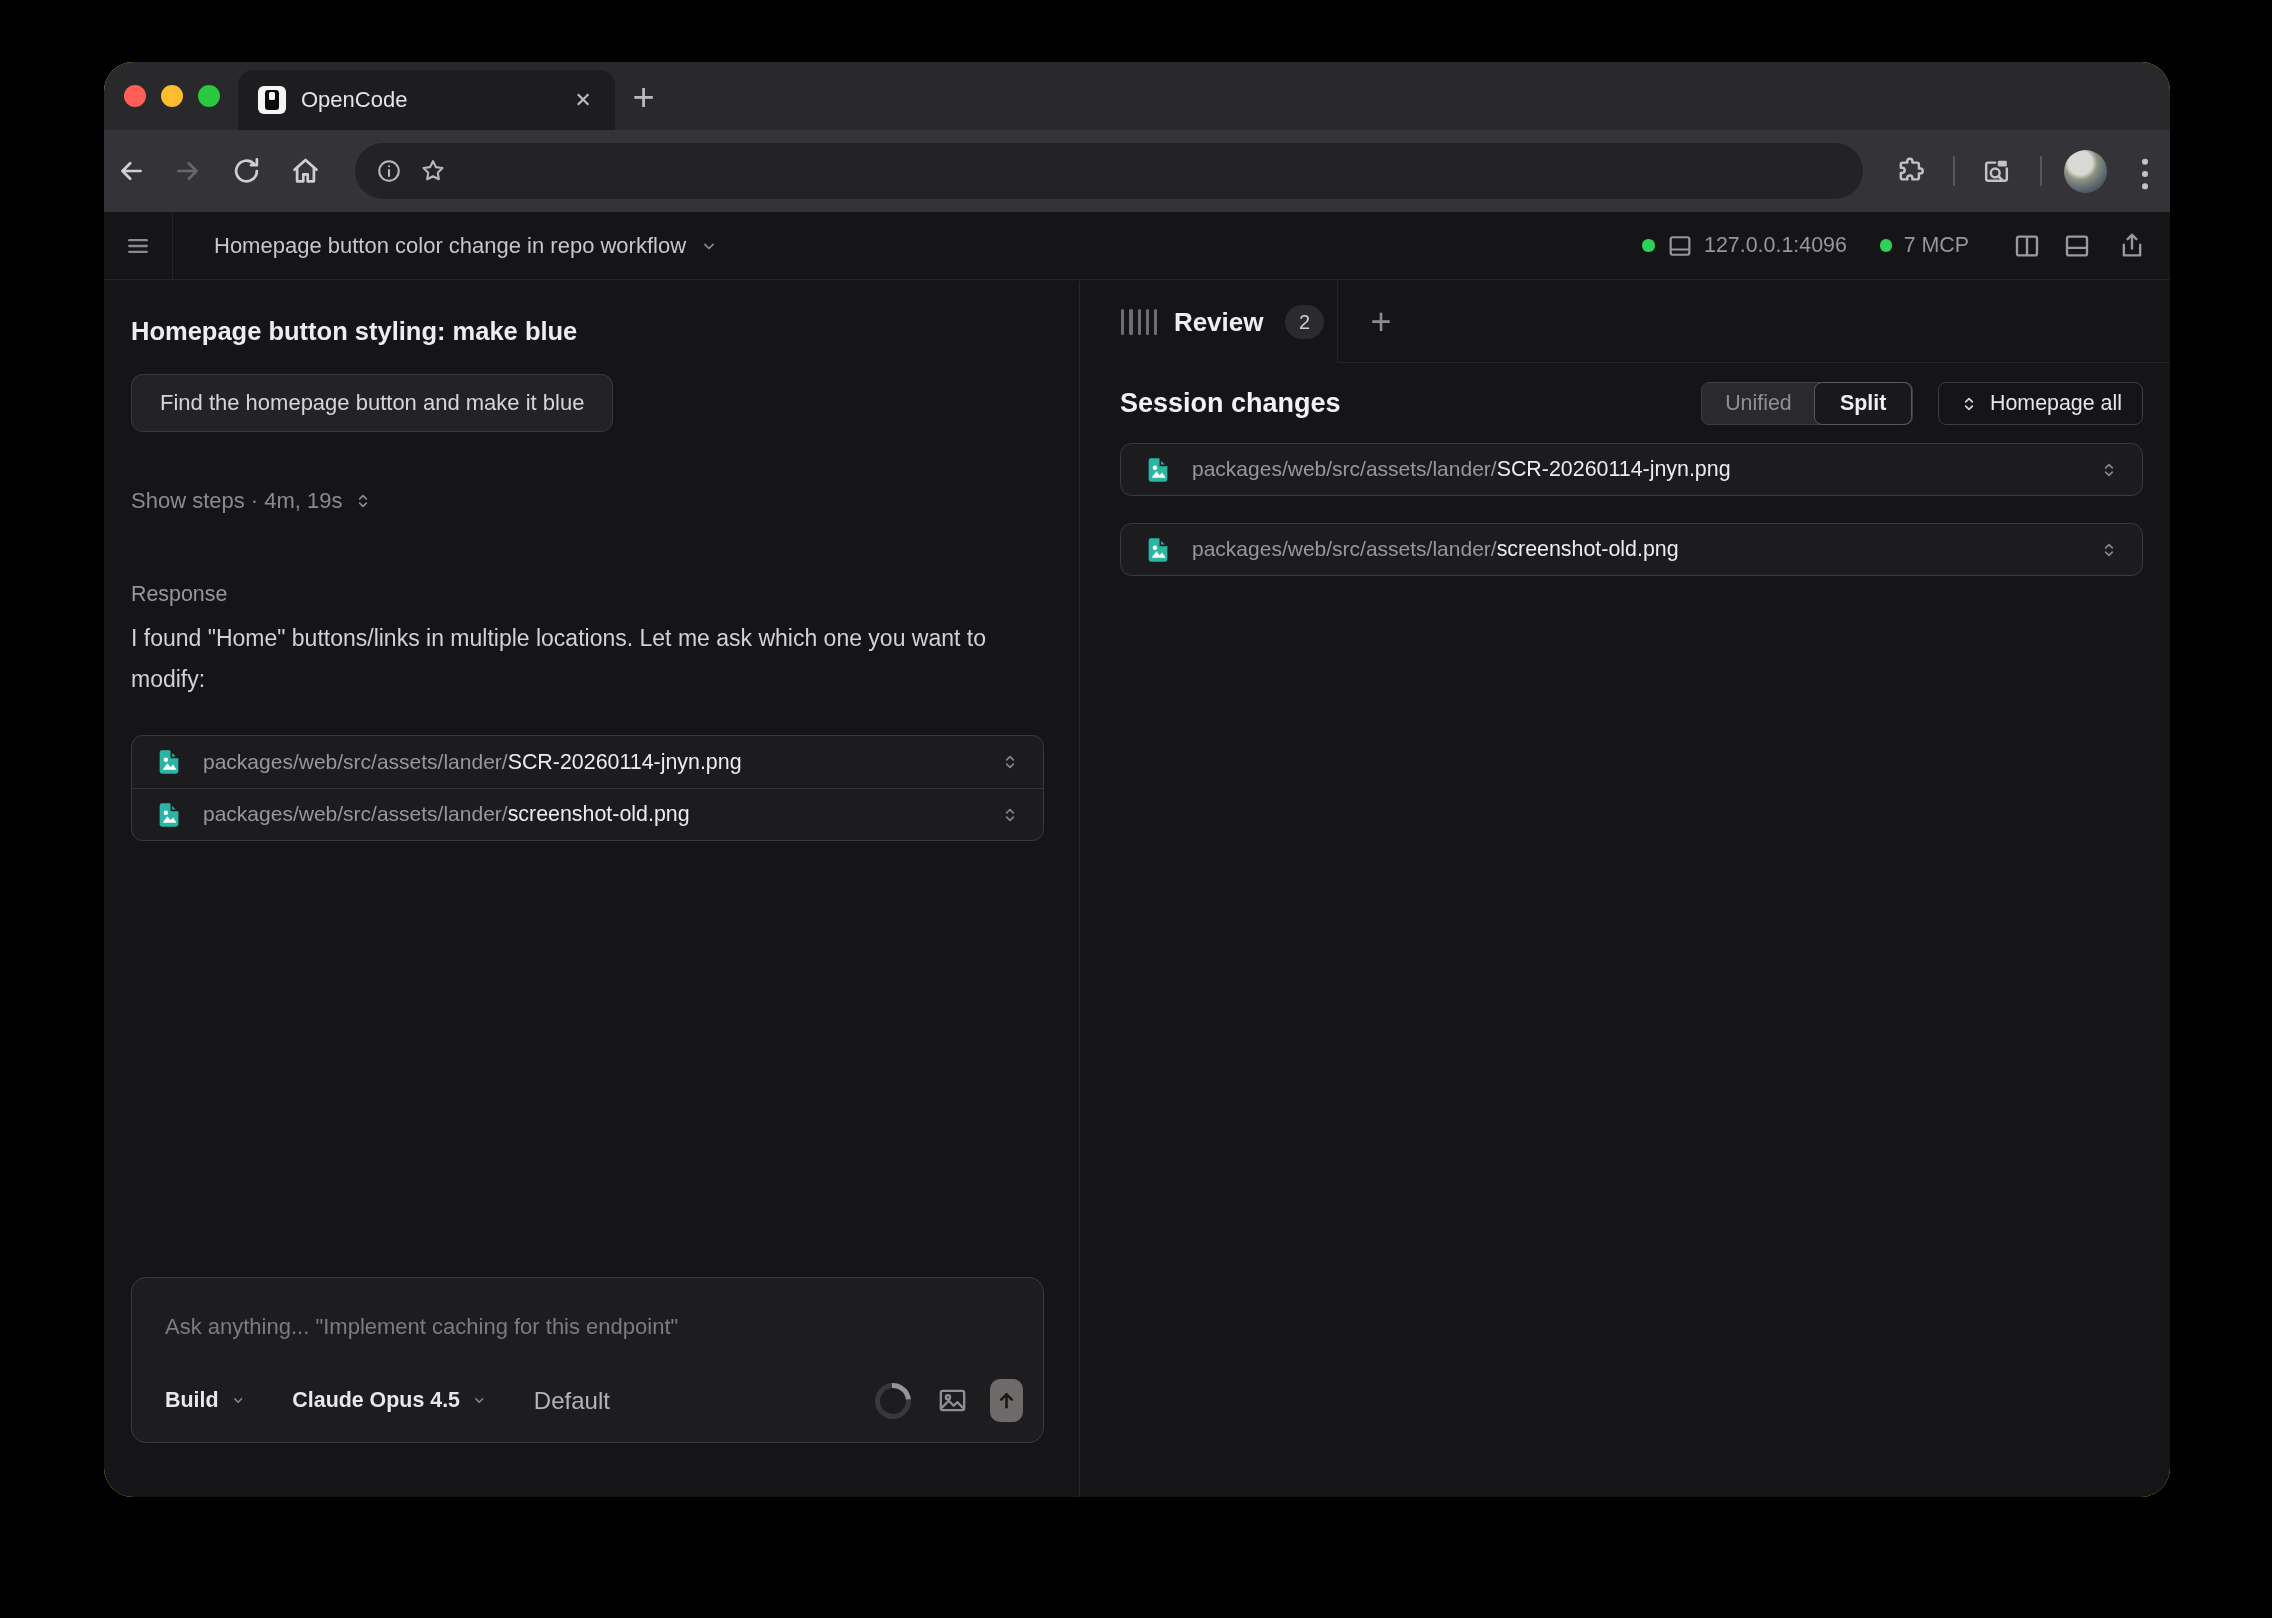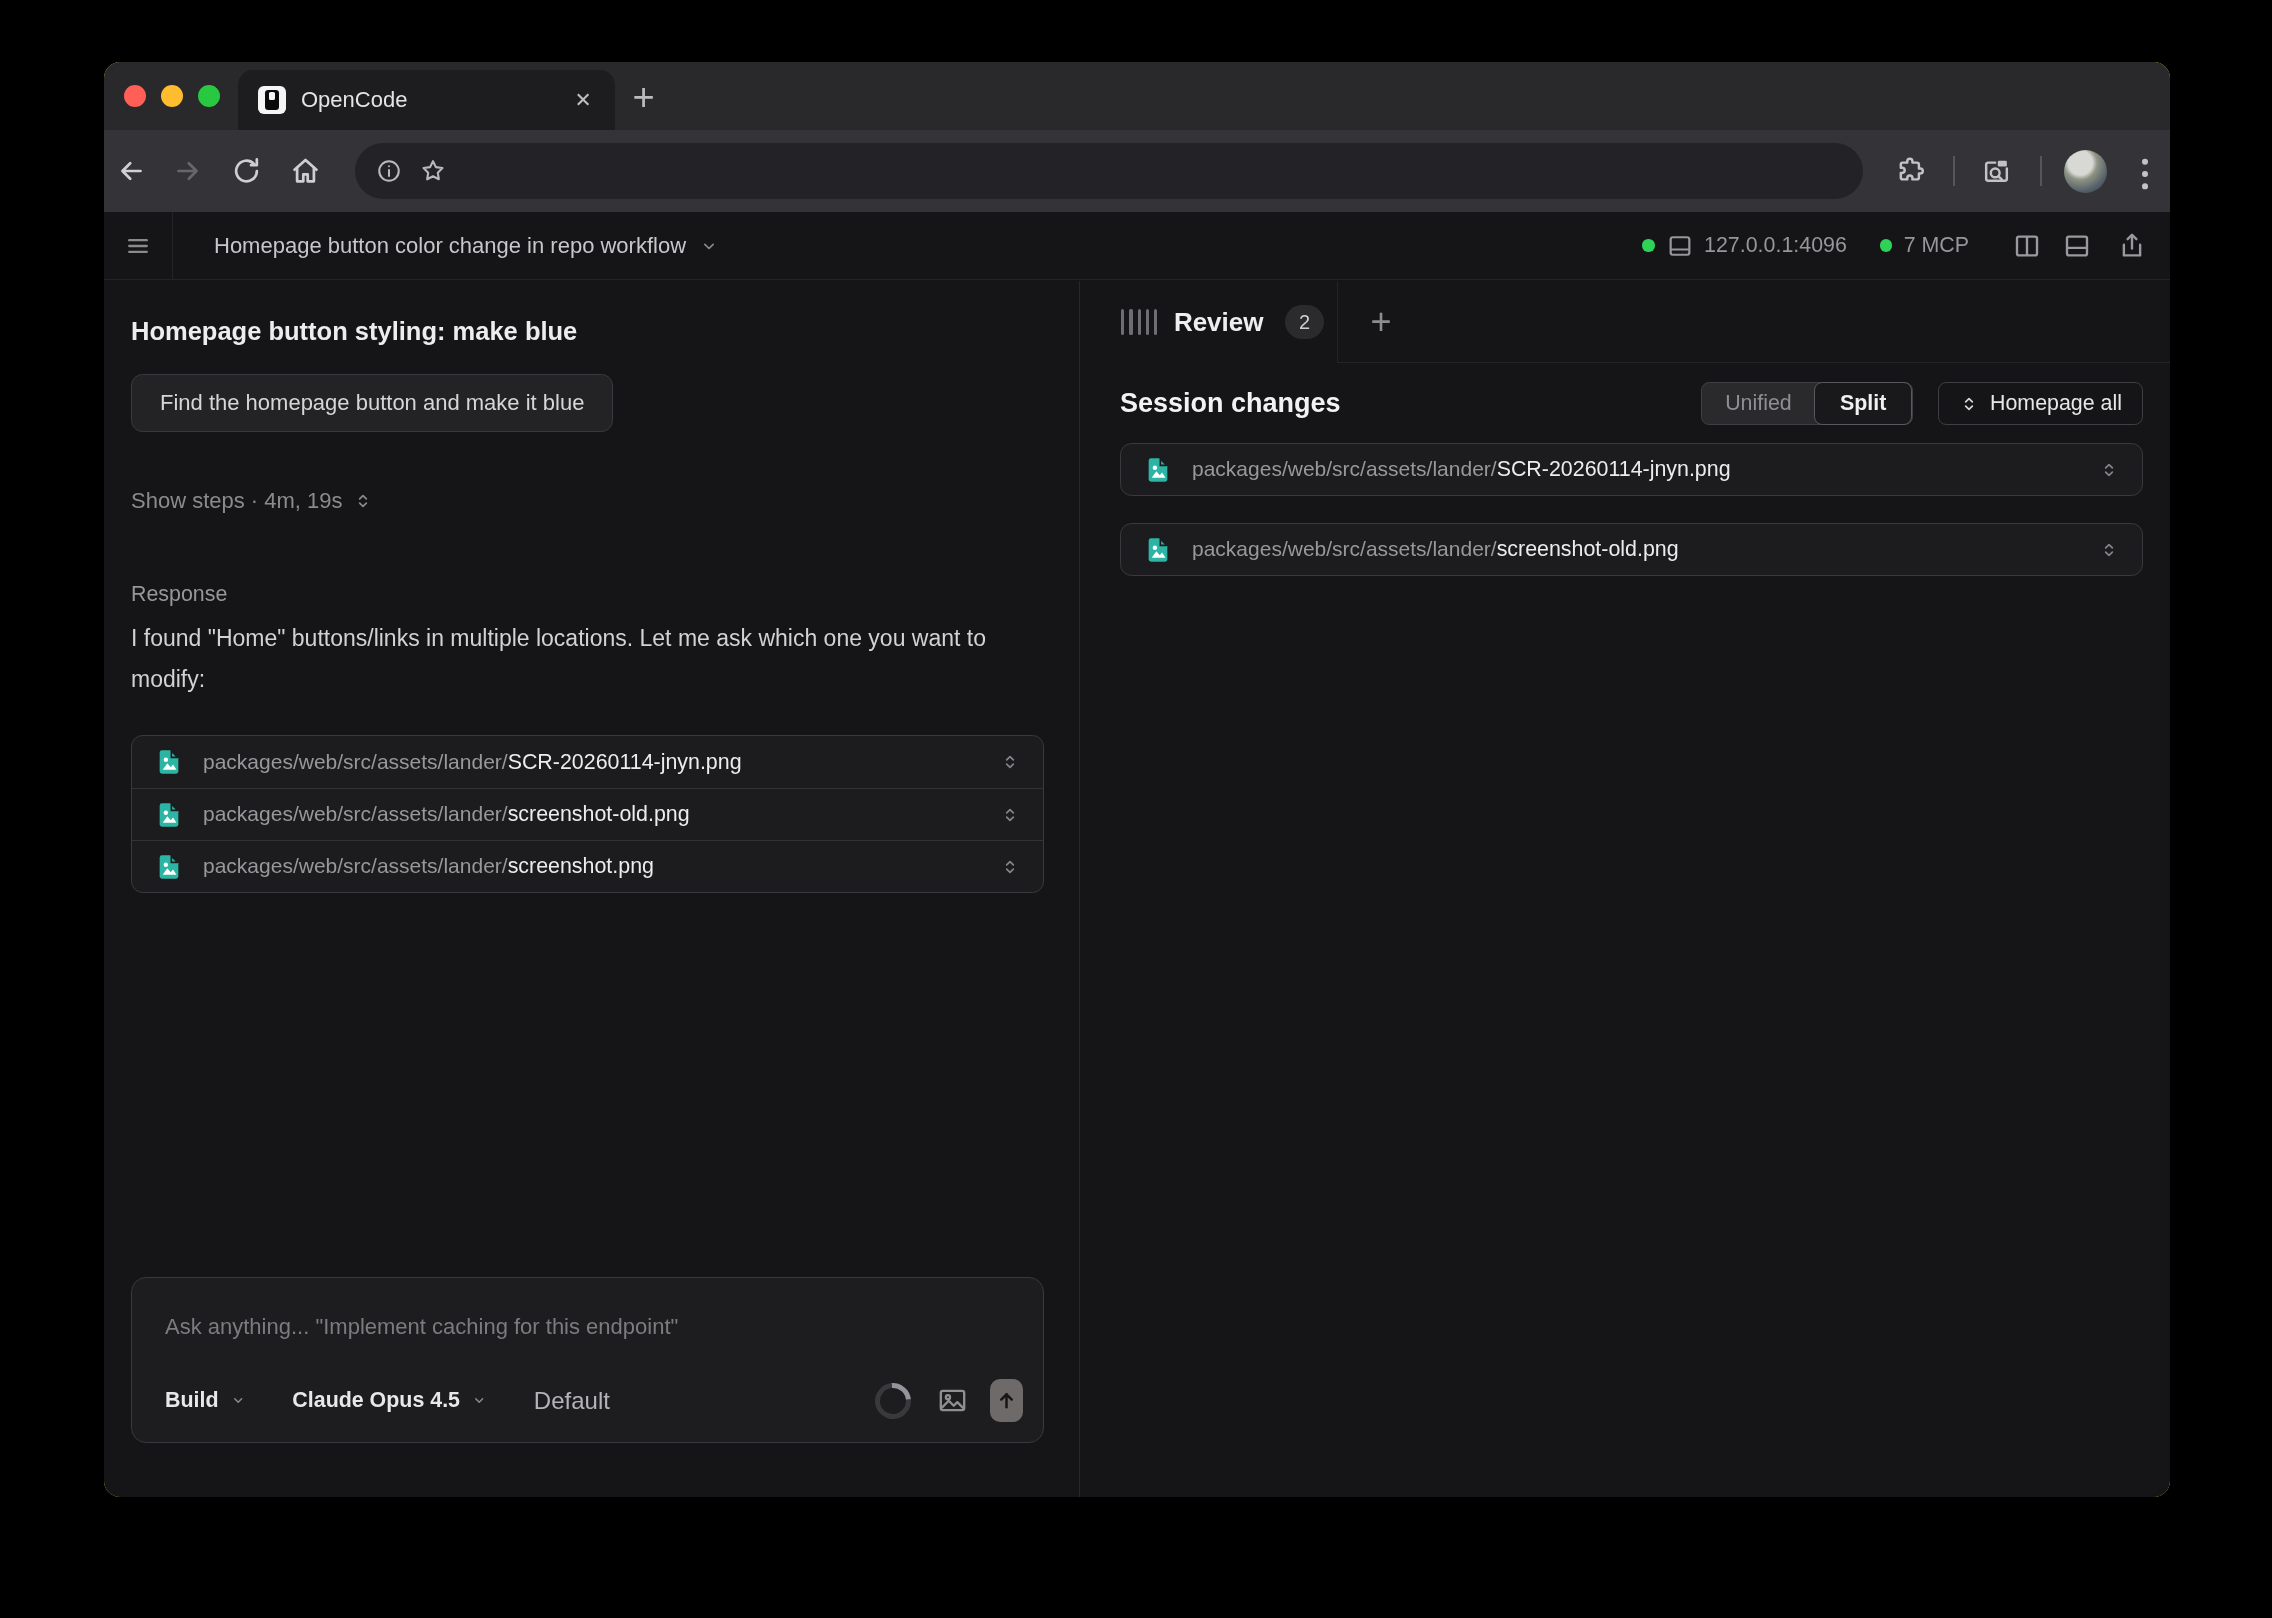--- a/index.html
+++ b/index.html
@@ -2,21 +2,21 @@
 <html style="font-size:13px"><head>
 <meta charset="utf-8">
 <style>
   * { margin:0; padding:0; box-sizing:border-box; }
   html,body { background:#000; }
   .stage { position:relative; width:2273px; height:1619px; background:#000;
            font-family:"Liberation Sans","DejaVu Sans",sans-serif; overflow:hidden; }
 
   
   .window { position:absolute; left:104px; top:62px; width:2066px; height:1435px;
-            background:#fde047; border-radius:16px; overflow:hidden;
+            background:#fde047; border-radius:29px; overflow:hidden;
             box-shadow:0 33px 99px rgba(0,0,0,.7); }
 
   
   .tabstrip { position:absolute; left:0; top:0; right:0; height:68px; background:#29292c; }
   .traffic { position:absolute; left:20px; top:0; height:68px; display:flex; align-items:center; gap:15px; }
   .light { width:22px; height:22px; border-radius:50%; }
   .light.red { background:#ff5f57; } .light.yellow { background:#febc2e; } .light.green { background:#28c840; }
 
   .tab { position:absolute; left:134px; top:8.2px; width:377px; height:60px; background:#1d1d20;
          border-radius:15px 15px 0 0; display:flex; align-items:center; padding:0 20px; gap:15px; }
@@ -289,34 +289,20 @@
                   <circle cx="9.3" cy="10" r="1.9" fill="#fff"></circle>
                   <path d="M6.6 18.6 10.6 13l2.9 3.6 2-2.4 2.9 4.4z" fill="#fff"></path>
                 </svg>
               <span><span class="fpath">packages/web/src/assets/lander/</span><span class="fname">screenshot-old.png</span></span>
               <span class="fspacer"></span>
               <svg viewBox="0 0 24 24" width="20" height="20" fill="none" stroke="#85858a" stroke-width="2" stroke-linecap="round" stroke-linejoin="round">
                   <path d="m8 9.5 4-4 4 4"></path>
                   <path d="m8 14.5 4 4 4-4"></path>
                 </svg>
             </div>
-            <div class="filerow">
-              <svg viewBox="0 0 24 24" width="28" height="28">
-                  <path d="M6 2h7.2L20 8.8V20a2 2 0 0 1-2 2H6a2 2 0 0 1-2-2V4a2 2 0 0 1 2-2z" fill="#2cb5a5"></path>
-                  <path d="M14 2.6V8h5.4z" fill="#2cb5a5" stroke="#1c1c1f" stroke-width="1.4"></path>
-                  <circle cx="9.3" cy="10" r="1.9" fill="#fff"></circle>
-                  <path d="M6.6 18.6 10.6 13l2.9 3.6 2-2.4 2.9 4.4z" fill="#fff"></path>
-                </svg>
-              <span><span class="fpath">packages/web/src/assets/lander/</span><span class="fname">screenshot.png</span></span>
-              <span class="fspacer"></span>
-              <svg viewBox="0 0 24 24" width="20" height="20" fill="none" stroke="#85858a" stroke-width="2" stroke-linecap="round" stroke-linejoin="round">
-                  <path d="m8 9.5 4-4 4 4"></path>
-                  <path d="m8 14.5 4 4 4-4"></path>
-                </svg>
-            </div>
           </div>
 
           <div class="composer">
             <div class="ph">Ask anything... "Implement caching for this endpoint"</div>
             <div class="crow">
               <span class="cr-label">Build</span>
               <span class="cgap-sm"></span>
               <svg viewBox="0 0 24 24" width="16.4" height="16.4" fill="none" stroke="#8b8b8e" stroke-width="2.2" stroke-linecap="round" stroke-linejoin="round">
                   <path d="m7 10 5 5 5-5"></path>
                 </svg>

